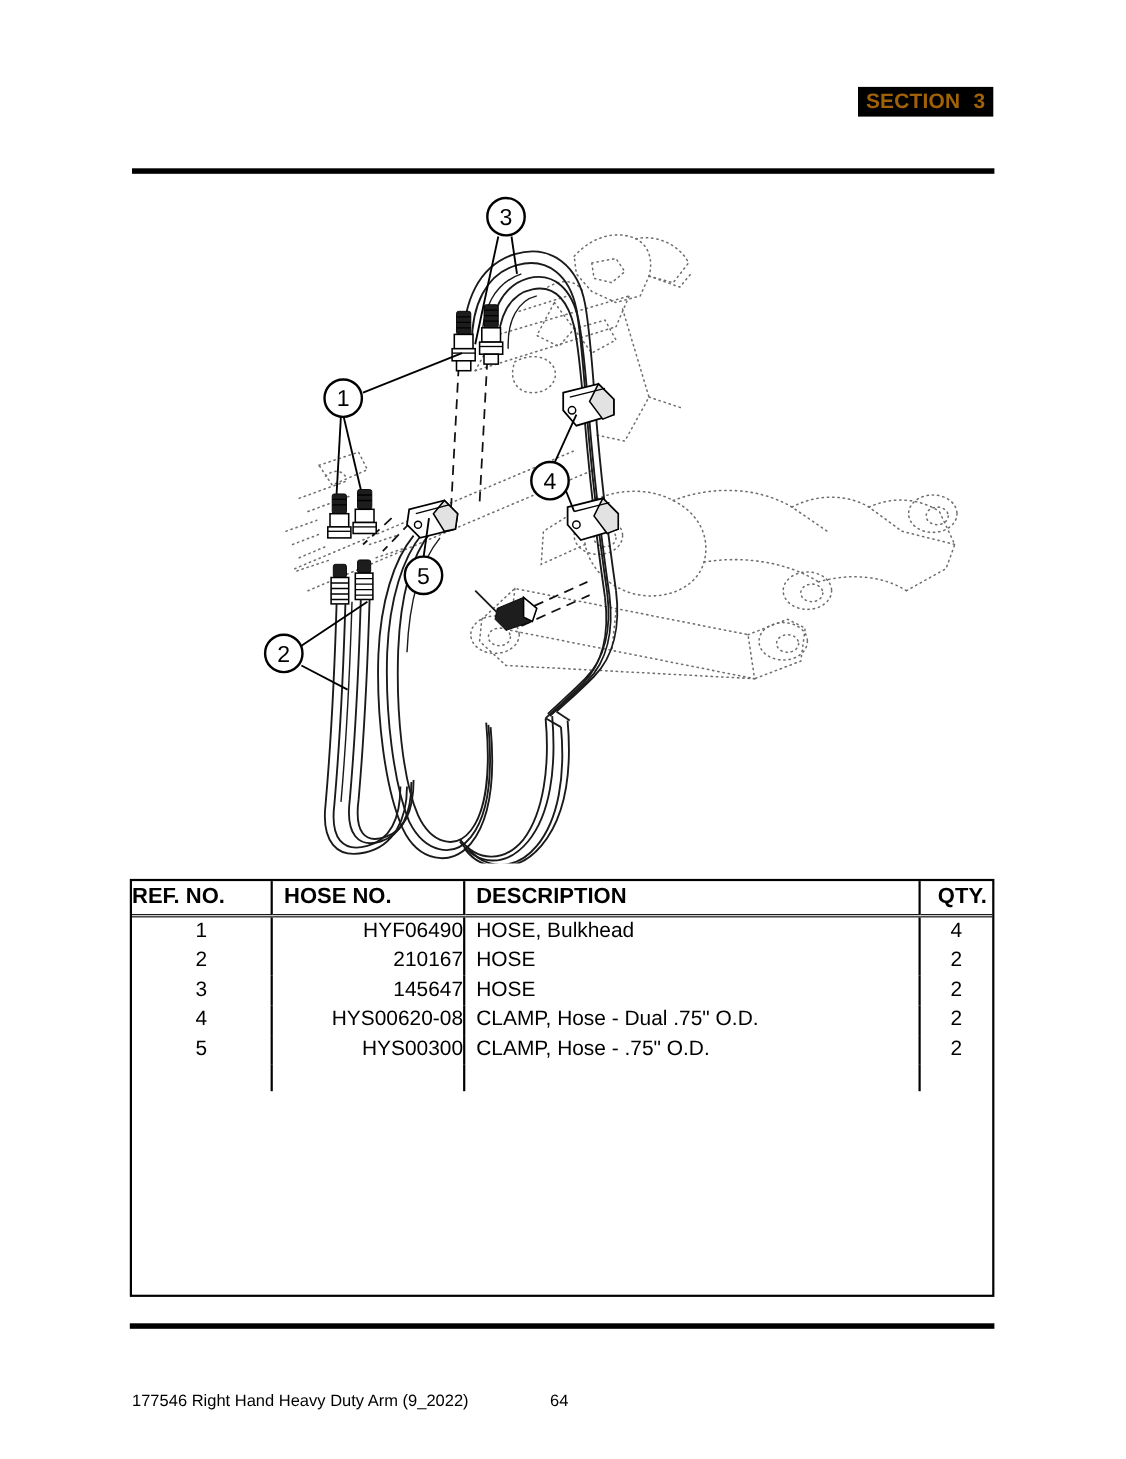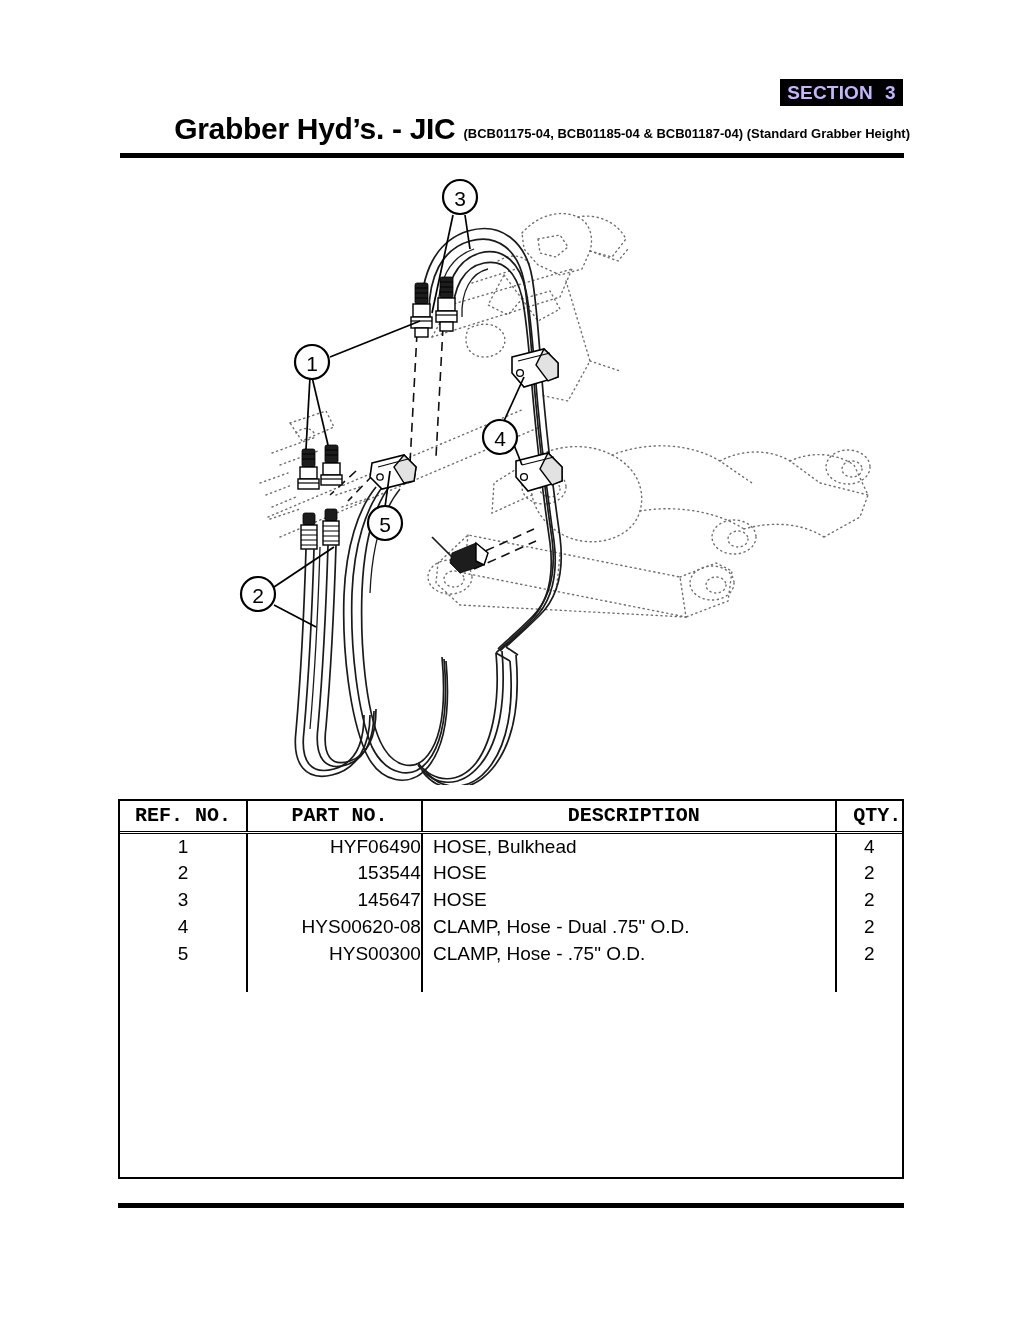--- a/index.html
+++ b/index.html
@@ -20,21 +20,21 @@
   }
 
   
   #section-badge {
     position: absolute;
     left: 780px;
     top: 79px;
     width: 123px;
     height: 27px;
     background: #000000;
-    color: #c4b5fd;
+    color: #a16207;
     display: flex;
     align-items: center;
     justify-content: center;
     gap: 12px;
     font-weight: bold;
     font-size: 19px;
     letter-spacing: 0.2px;
   }
   #section-badge .sec-word { display: inline-block; }
   #section-badge .sec-num  { display: inline-block; }
@@ -135,26 +135,25 @@
     box-sizing: border-box;
   }
   #parts-table table {
     width: 100%;
     border-collapse: collapse;
     table-layout: fixed;
   }
   #parts-table th {
     font-size: 20px;
     font-weight: bold;
-    text-align: center;
+    text-align: left;
     padding: 3px 0 4px 0;
     border-right: 2px solid #000000;
     border-bottom: 3px double #000000;
     box-sizing: border-box;
-    font-family: Liberation Mono, monospace;
   }
   #parts-table th:last-child { border-right: none; padding-left: 16px; }
   #parts-table td {
     font-size: 19px;
     padding: 1px 0 1px 0;
     border-right: 2px solid #000000;
     box-sizing: border-box;
     height: 27px;
     vertical-align: middle;
   }
@@ -189,24 +188,20 @@
 </head>
 <body>
 
 <div id="page">
 
   <div id="section-badge">
     <span class="sec-word">SECTION</span>
     <span class="sec-num">3</span>
   </div>
 
-  <div id="title-row">
-    <span id="title-main">Grabber Hyd’s. - JIC</span>
-    <span id="title-sub">(BCB01175-04, BCB01185-04 &amp; BCB01187-04) (Standard Grabber Height)</span>
-  </div>
 
   <div class="rule-heavy" id="header-rule"></div>
 
   <div id="diagram">
     <svg viewBox="0 0 784 620" xmlns="http://www.w3.org/2000/svg">
 
       <g>
 
         <path class="phantom" d="M402 68 C 418 50, 440 44, 458 52 C 470 58, 474 72, 470 86
                                  L 462 104 L 440 110 L 418 100 L 404 84 Z"></path>
@@ -434,35 +429,35 @@
       </g>
 
     </svg>
   </div>
 
   <div id="parts-table">
     <table>
       <thead>
         <tr>
           <th class="col-ref">REF. NO.</th>
-          <th class="col-part">PART NO.</th>
+          <th class="col-part">HOSE NO.</th>
           <th class="col-desc">DESCRIPTION</th>
           <th class="col-qty">QTY.</th>
         </tr>
       </thead>
       <tbody>
         <tr>
           <td class="col-ref">1</td>
           <td class="col-part">HYF06490</td>
           <td class="col-desc">HOSE, Bulkhead</td>
           <td class="col-qty">4</td>
         </tr>
         <tr>
           <td class="col-ref">2</td>
-          <td class="col-part">153544</td>
+          <td class="col-part">210167</td>
           <td class="col-desc">HOSE</td>
           <td class="col-qty">2</td>
         </tr>
         <tr>
           <td class="col-ref">3</td>
           <td class="col-part">145647</td>
           <td class="col-desc">HOSE</td>
           <td class="col-qty">2</td>
         </tr>
         <tr>
@@ -482,14 +477,18 @@
           <td class="col-part">&nbsp;</td>
           <td class="col-desc">&nbsp;</td>
           <td class="col-qty">&nbsp;</td>
         </tr>
       </tbody>
     </table>
   </div>
 
   <div class="rule-heavy" id="footer-rule"></div>
 
+  <div id="footer">
+    <span id="footer-doc">177546 Right Hand Heavy Duty Arm (9_2022)</span>
+    <span id="footer-page">64</span>
+  </div>
 
 </div>
 
 </body></html>

